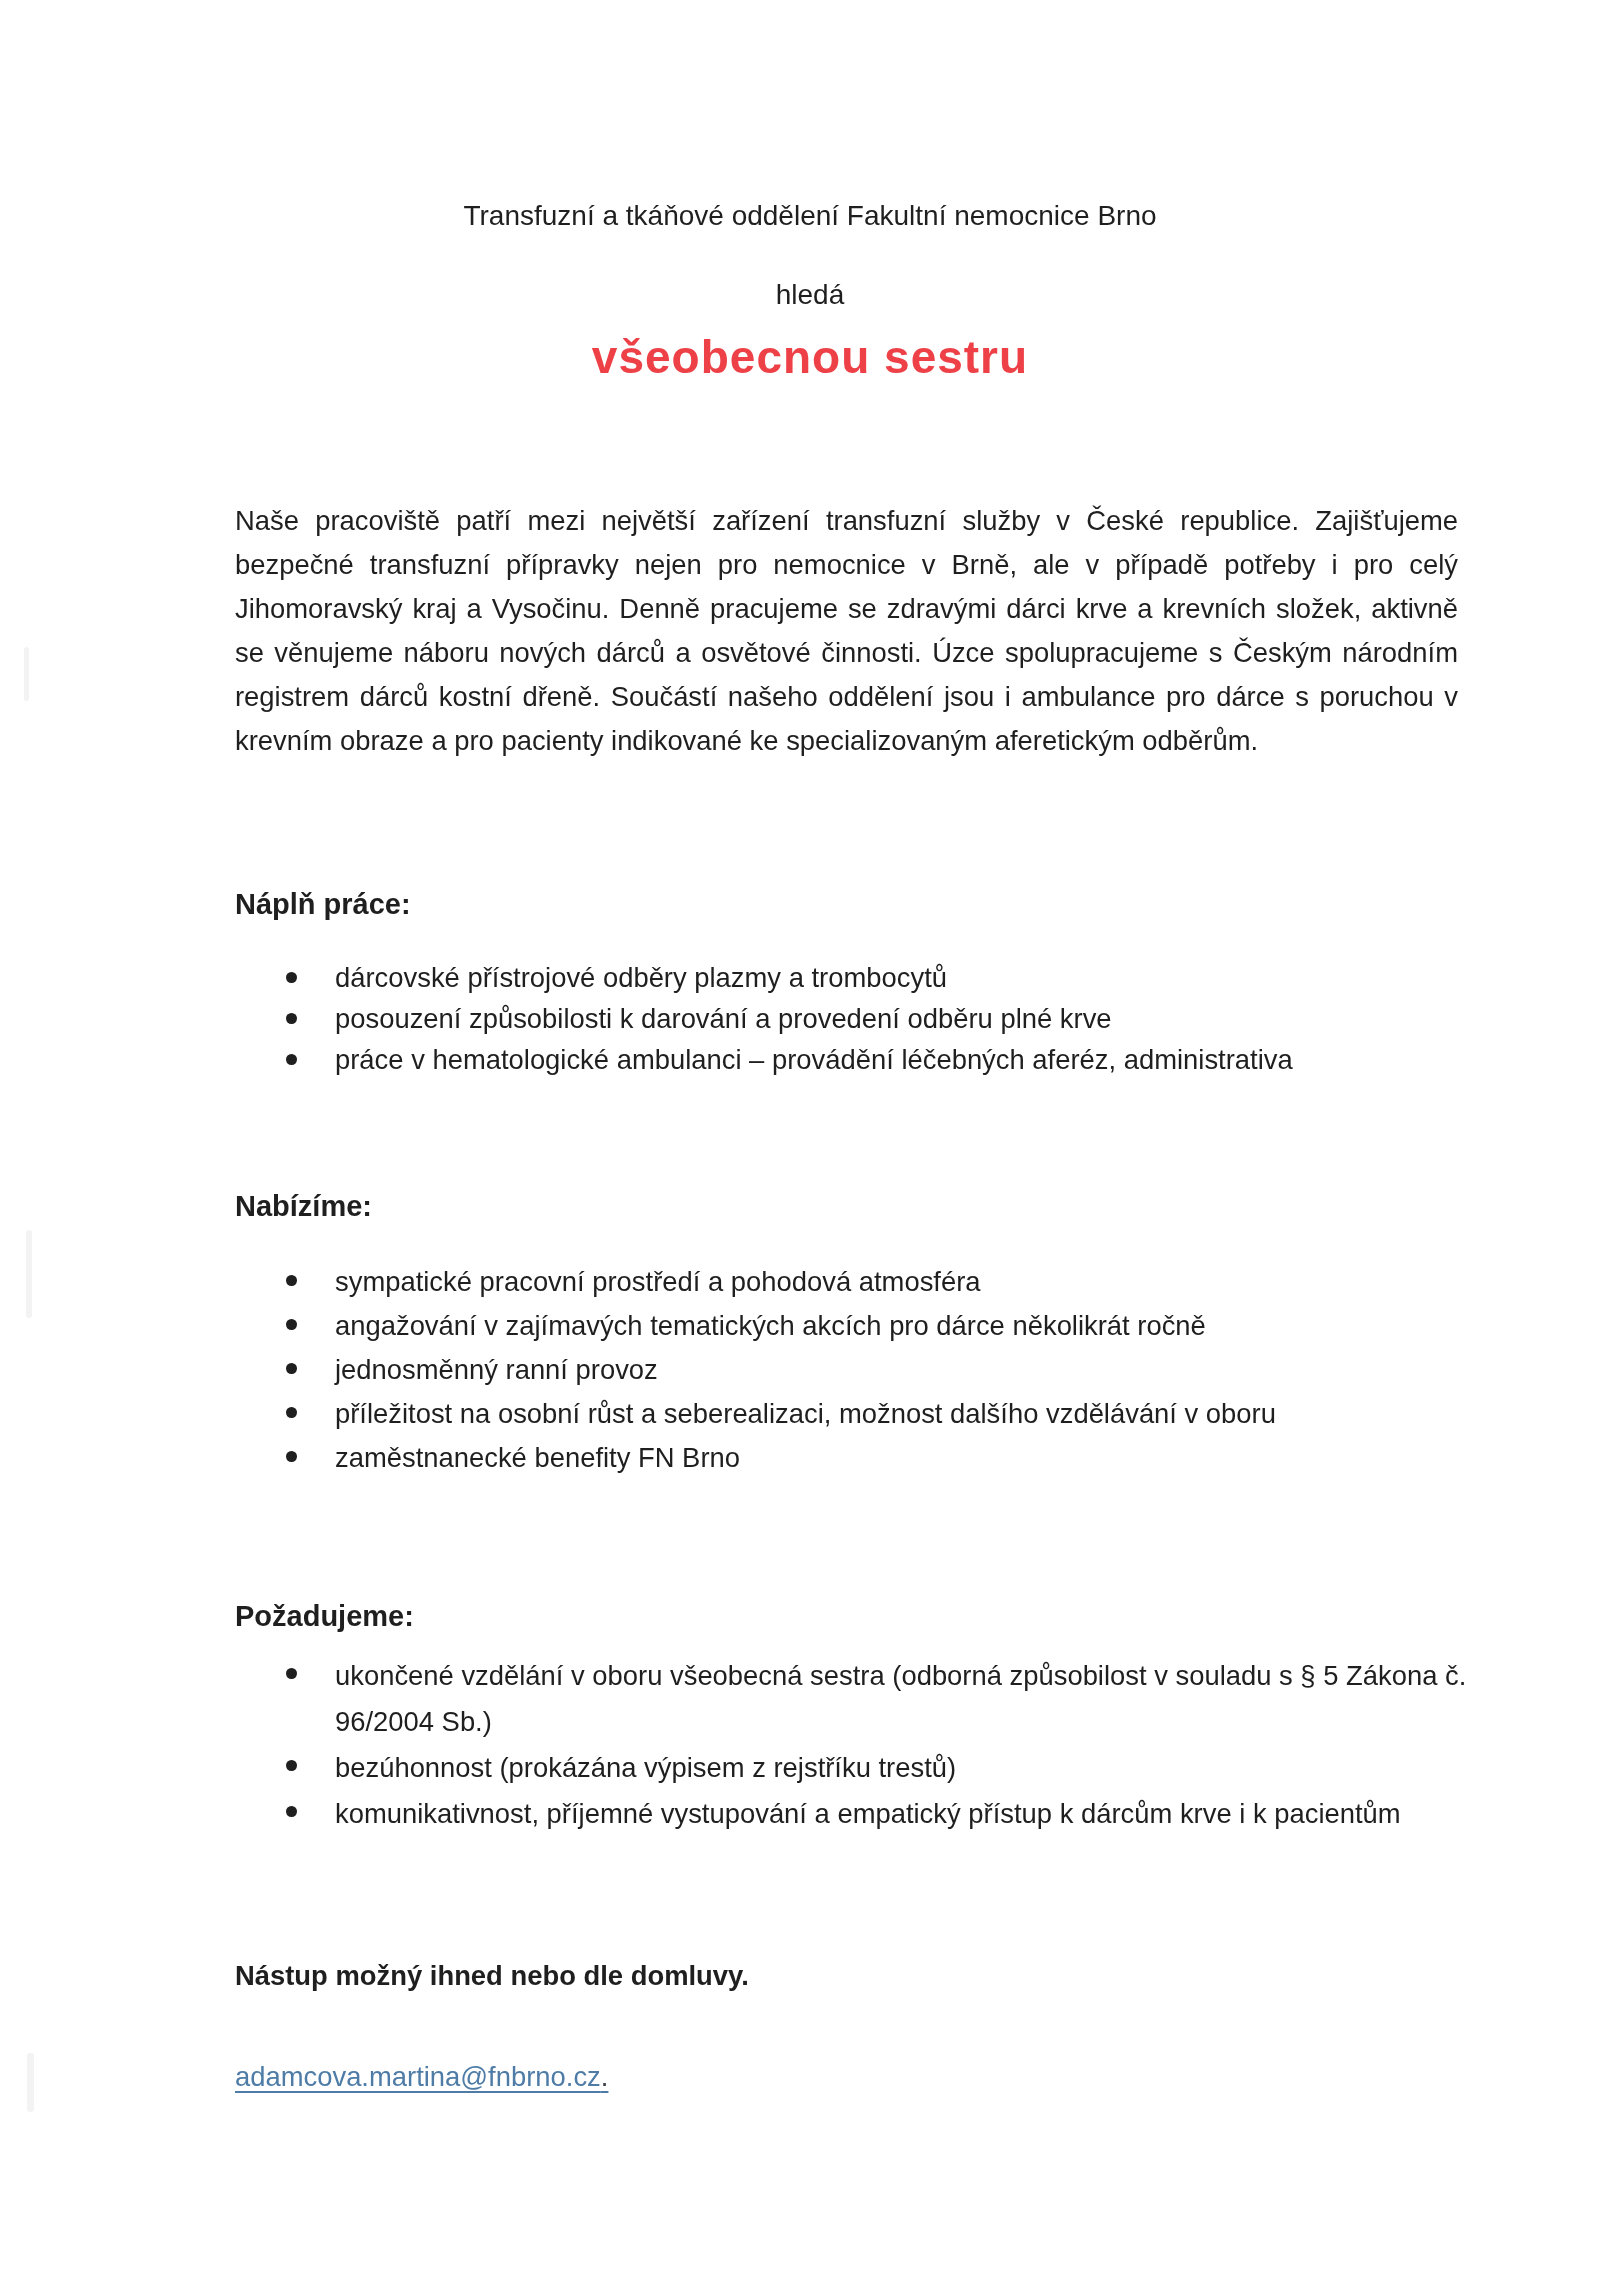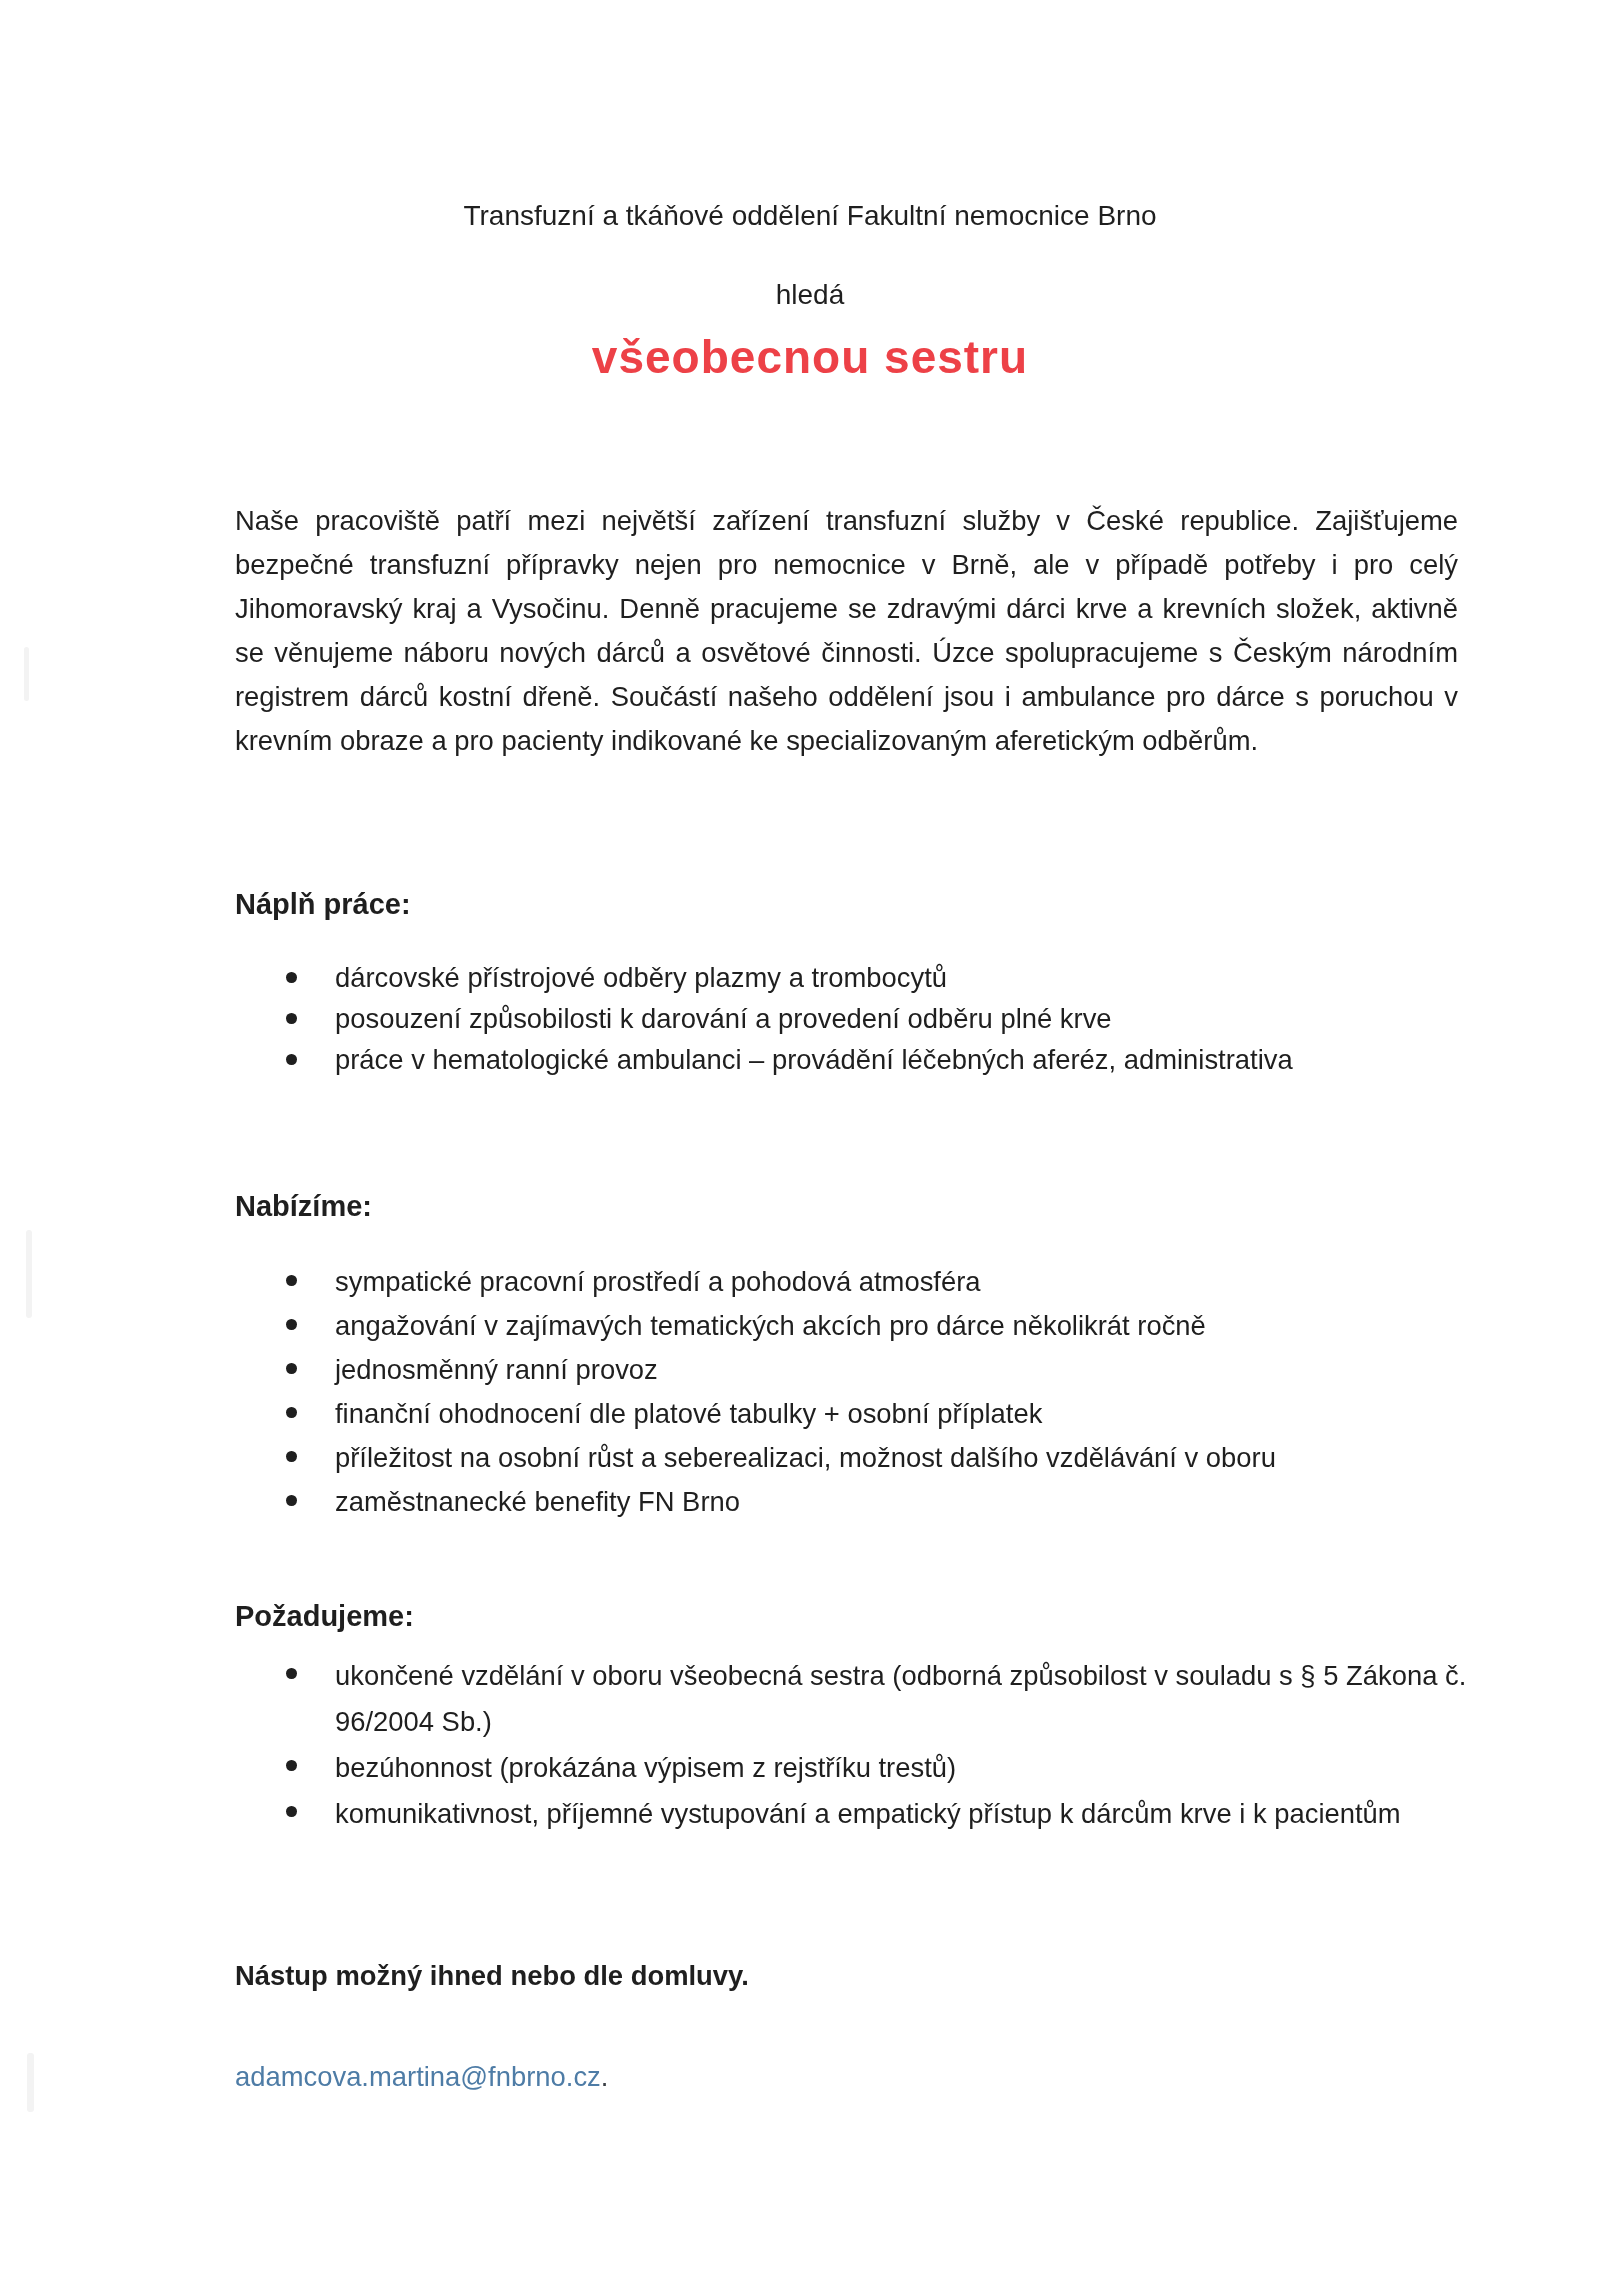--- a/index.html
+++ b/index.html
@@ -112,20 +112,21 @@
   }
   .email-line {
     position: absolute;
     left: 235px;
     top: 2058px;
     font-size: 27.4px;
     line-height: 37px;
   }
   .email-link {
     color: #4e7ca6;
+    text-decoration: underline;
     text-decoration-color: #4e7ca6;
     text-underline-offset: 4.9px;
     cursor: pointer;
   }
   .email-period {
     color: #3a3f45;
   }
 </style>
 </head>
 <body>
@@ -149,21 +150,20 @@
     <li>dárcovské přístrojové odběry plazmy a trombocytů</li>
     <li>posouzení způsobilosti k darování a provedení odběru plné krve</li>
     <li>práce v hematologické ambulanci – provádění léčebných aferéz, administrativa</li>
   </ul>
 
   <div class="sec-heading h-nabizime">Nabízíme:</div>
   <ul class="bullets l-nabizime">
     <li>sympatické pracovní prostředí a pohodová atmosféra</li>
     <li>angažování v zajímavých tematických akcích pro dárce několikrát ročně</li>
     <li>jednosměnný ranní provoz</li>
-    <li>finanční ohodnocení dle platové tabulky + osobní příplatek</li>
     <li>příležitost na osobní růst a seberealizaci, možnost dalšího vzdělávání v oboru</li>
     <li>zaměstnanecké benefity FN Brno</li>
   </ul>
 
   <div class="sec-heading h-pozadujeme">Požadujeme:</div>
   <ul class="bullets l-pozadujeme">
     <li>ukončené vzdělání v oboru všeobecná sestra (odborná způsobilost v souladu s § 5 Zákona č. 96/2004 Sb.)</li>
     <li>bezúhonnost (prokázána výpisem z rejstříku trestů)</li>
     <li>komunikativnost, příjemné vystupování a empatický přístup k dárcům krve i k pacientům</li>
   </ul>

